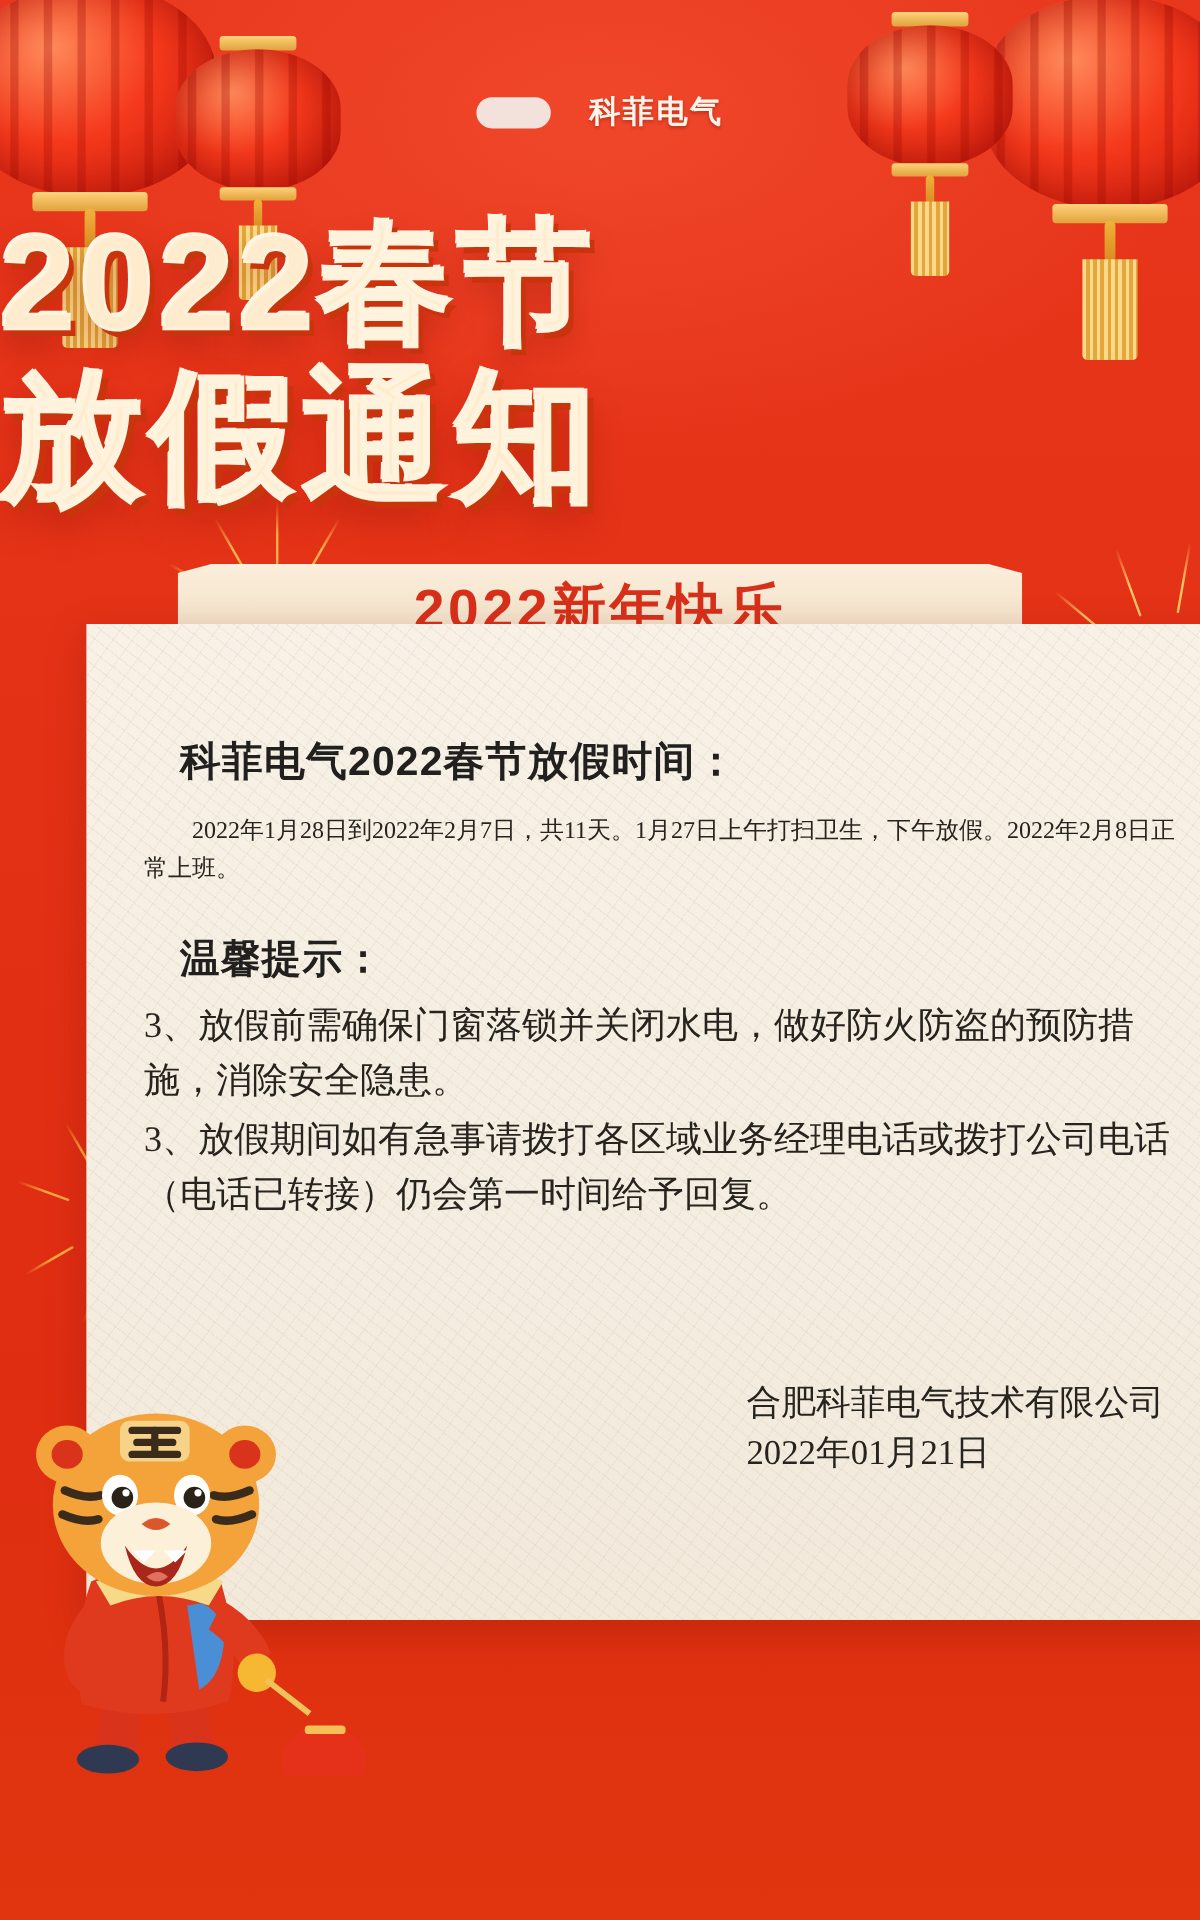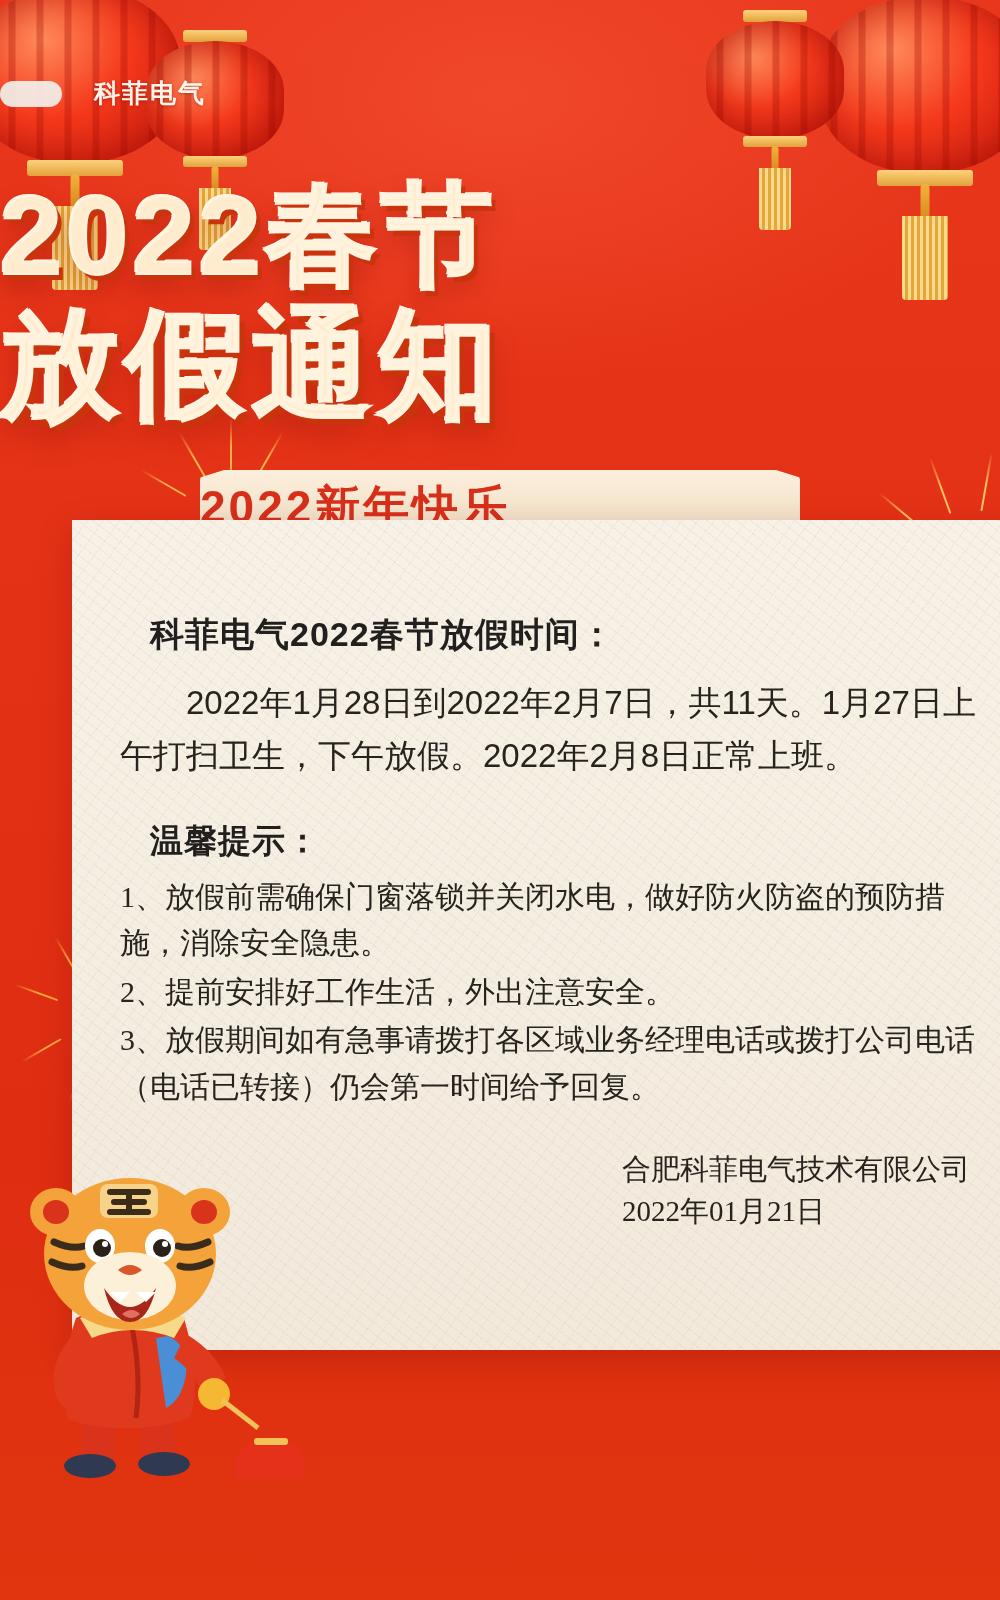--- a/index.html
+++ b/index.html
@@ -46,21 +46,21 @@
     width:9px;background:linear-gradient(180deg,#f2b23a,#d98b22);border-radius:4px;
   }
   .lantern .fringe{
     position:absolute;left:50%;transform:translateX(-50%);
     background:repeating-linear-gradient(90deg,#ffd98a 0 3px,#e2a63a 3px 6px);
     border-radius:0 0 4px 4px;
   }
   
   .brand{
     position:absolute;top:76px;left:0;right:0;
-    display:flex;align-items:center;justify-content:flex-start;gap:32px;
+    display:flex;align-items:center;justify-content:center;gap:32px;
   }
   .brand .mark{
     width:62px;height:26px;border-radius:13px;background:#f3f0ea;opacity:.92;
   }
   .brand .name{
     color:#fdf4ea;font-size:26px;letter-spacing:2px;font-weight:700;
     text-shadow:0 1px 3px rgba(120,10,0,.4);
   }
   
   .title-wrap{position:absolute;top:180px;left:0;right:0;text-align:left;}
@@ -79,25 +79,25 @@
     color:#ffeccf;
     text-shadow:
        6px 7px 0 #c9340d,
        -2px -2px 0 #fff6e6,
        0 16px 28px rgba(120,10,0,.35);
     -webkit-text-stroke:2px #fff3dd;
   }
   
   .ribbon{
     position:absolute;top:470px;left:50%;transform:translateX(-50%);
-    width:600px;height:76px;
+    width:704px;height:76px;
     background:linear-gradient(180deg,#fbeedb,#f0ddc2);
     border-radius:10px;
     box-shadow:0 6px 16px rgba(120,10,0,.28);
-    display:flex;align-items:center;
+    display:flex;align-items:center;justify-content:center;
     clip-path:polygon(0 10%,4% 0,96% 0,100% 10%,100% 90%,96% 100%,4% 100%,0 90%);
   }
   .ribbon-text{
     font-size:46px;font-weight:900;color:#d7301a;letter-spacing:3px;
   }
   .ribbon::before,.ribbon::after{
     content:"";position:absolute;top:16px;width:14px;height:44px;
     background:linear-gradient(180deg,#e7cfae,#d9bb95);
   }
   .ribbon::before{left:-14px;clip-path:polygon(0 0,100% 12%,100% 88%,0 100%);}
@@ -113,22 +113,22 @@
     box-shadow:0 10px 30px rgba(110,10,0,.25);
     padding:92px 48px 40px 48px;
     box-sizing:border-box;
     color:#2f2b28;
   }
   .card h2{
     margin:0 0 18px 0;font-size:34px;font-weight:900;color:#22201e;letter-spacing:1px;
     padding-left:30px;
   }
   .para{
-    font-family:Liberation Sans, sans-serif;
-    font-size:33px;line-height:1.62;color:#27241f;margin:0 0 36px 0;
+    font-family:Liberation Serif, serif;
+    font-size:20px;line-height:1.62;color:#27241f;margin:0 0 36px 0;
     text-indent:2em;
   }
   .card h3{
     margin:0 0 10px 0;font-size:33px;font-weight:900;color:#22201e;letter-spacing:1px;
     padding-left:30px;
   }
   .tips{
     font-family:"Liberation Serif","DejaVu Serif",serif;
     font-size:30px;line-height:1.55;color:#27241f;margin:0;padding:0;list-style:none;
   }
@@ -244,22 +244,21 @@
   <div class="ribbon">
     <div class="ribbon-text">2022新年快乐</div>
   </div>
 
   <div class="card">
     <h2>科菲电气2022春节放假时间：</h2>
     <p class="para">2022年1月28日到2022年2月7日，共11天。1月27日上午打扫卫生，下午放假。2022年2月8日正常上班。</p>
 
     <h3>温馨提示：</h3>
     <ul class="tips">
-      <li>1、放假前需确保门窗落锁并关闭水电，做好防火防盗的预防措施，消除安全隐患。</li>
-      <li>2、提前安排好工作生活，外出注意安全。</li>
+      <li>3、放假前需确保门窗落锁并关闭水电，做好防火防盗的预防措施，消除安全隐患。</li>
       <li>3、放假期间如有急事请拨打各区域业务经理电话或拨打公司电话（电话已转接）仍会第一时间给予回复。</li>
     </ul>
 
     <div class="sign">
       <div>合肥科菲电气技术有限公司</div>
       <div>2022年01月21日</div>
     </div>
   </div>
 
   <div class="tiger">

